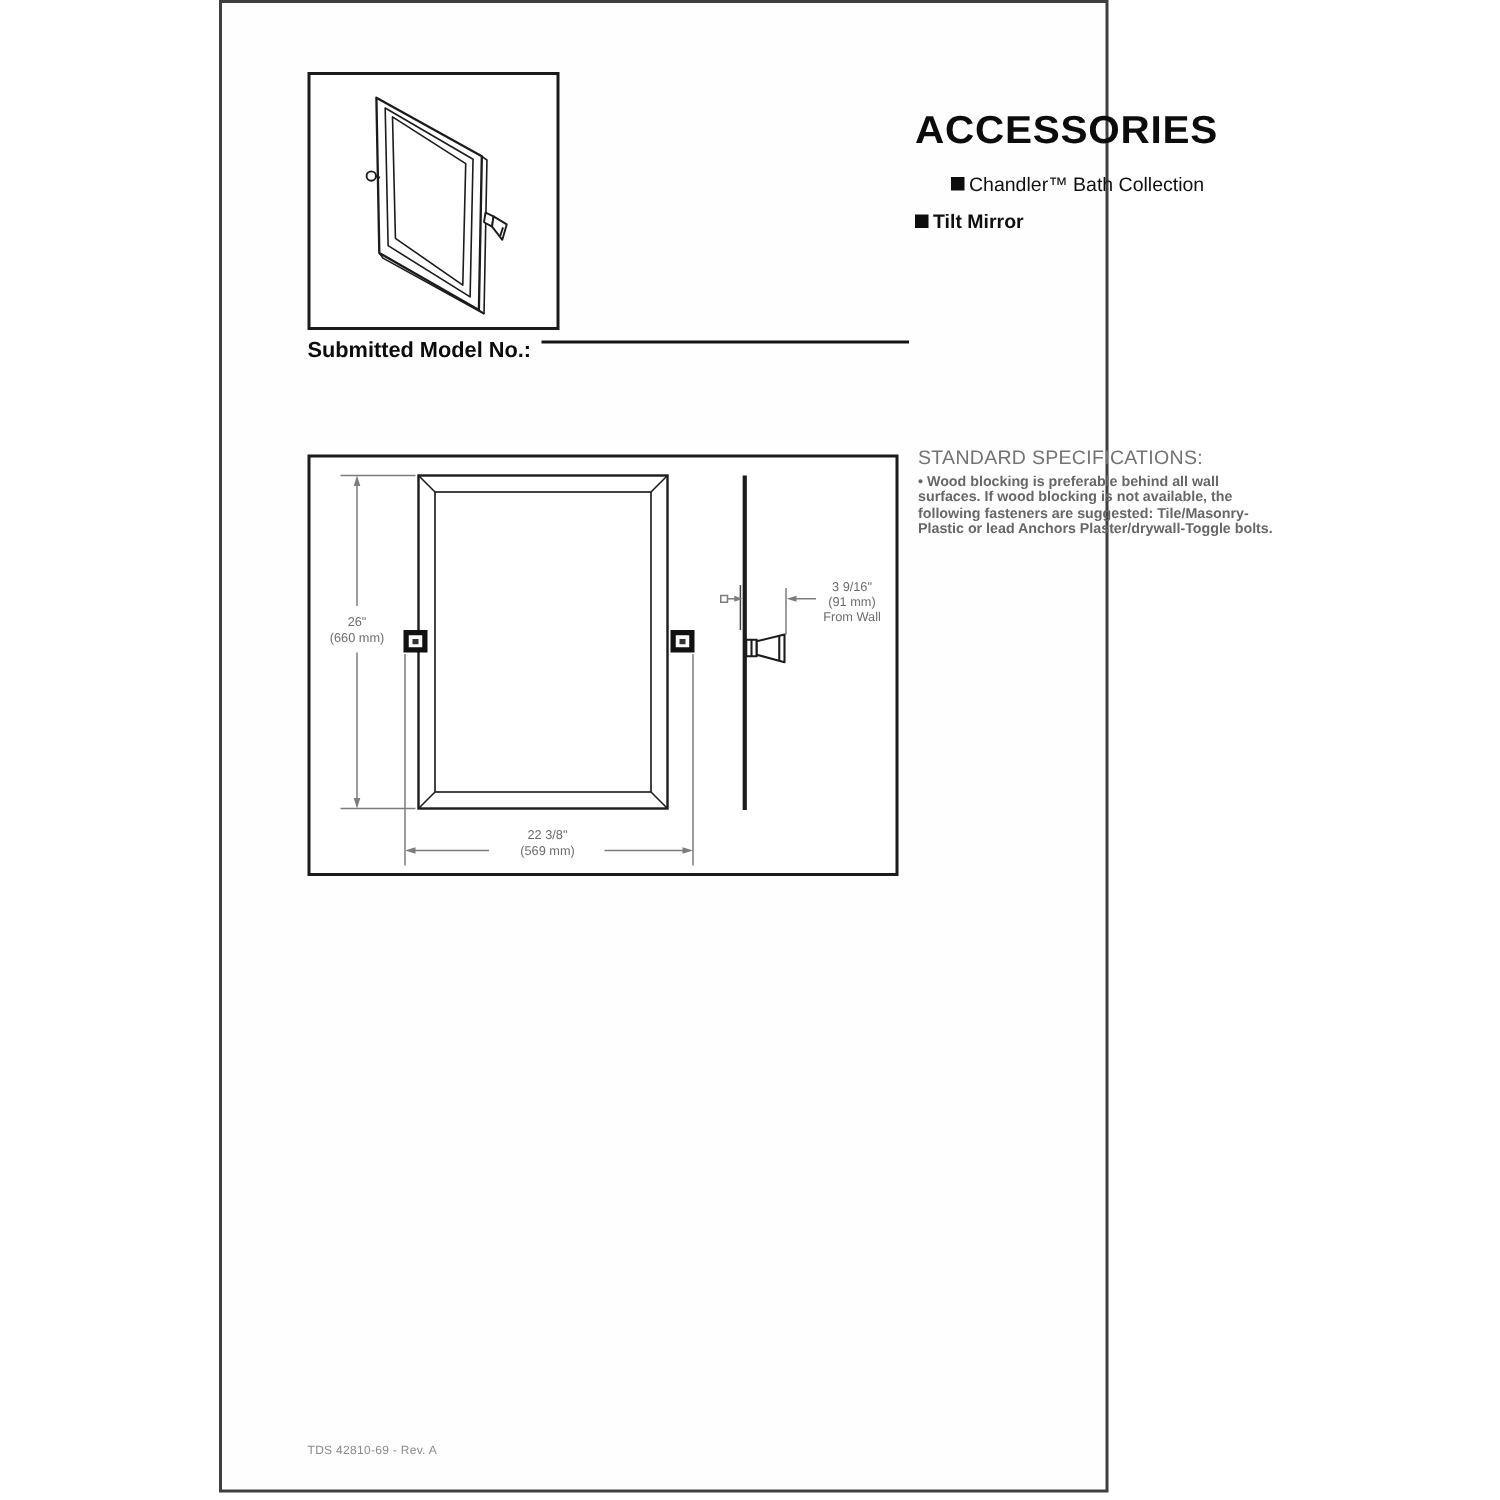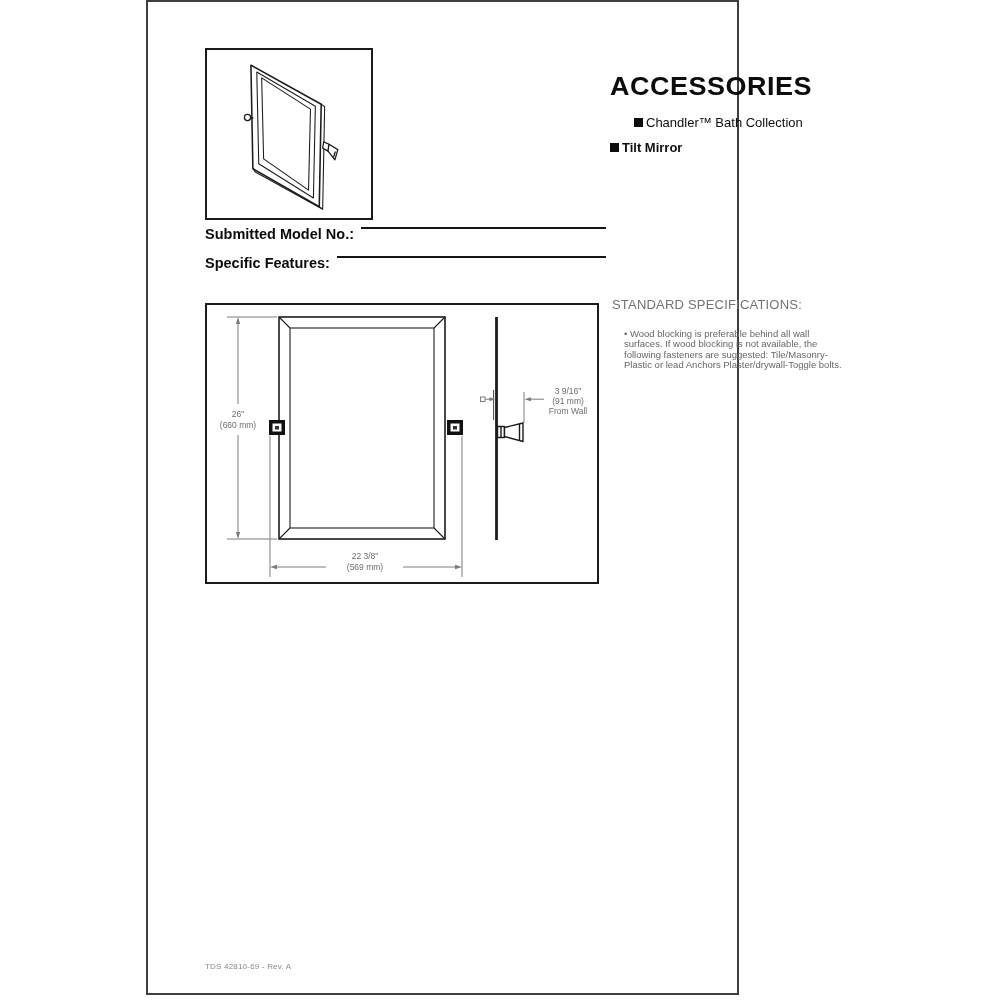--- a/index.html
+++ b/index.html
@@ -50,21 +50,21 @@
   .diagram-box svg, .thumb-box svg{display:block;width:100%;height:100%;}
   
   .spec-heading{
     left:464px;top:295px;font-size:13px;font-weight:400;letter-spacing:.2px;
     color:#737373;white-space:nowrap;
   }
   .spec-body{
     left:464px;top:315px;width:244px;
     font-size:9.5px;line-height:10.4px;color:#676767;
   }
-  .spec-body p{margin:12px;}
+  .spec-body p{margin:0;font-weight:bold;}
   
   .footer-text{
     left:57px;top:960px;font-size:8px;color:#8a8a8a;letter-spacing:.2px;
   }
   .dimtext{fill:#6d6d6d;font-family:"Liberation Sans",sans-serif;font-size:8.5px;}
 </style>
 </head>
 <body>
 
 <div class="page">
@@ -98,24 +98,20 @@
     <span class="sq"></span>
     <span>Chandler™ Bath Collection</span>
   </div>
   <div class="abs bullet-row r2">
     <span class="sq"></span>
     <span>Tilt Mirror</span>
   </div>
 
   <div class="abs form-row r1">
     <span>Submitted Model No.:</span>
-    <span class="line"></span>
-  </div>
-  <div class="abs form-row r2">
-    <span>Specific Features:</span>
     <span class="line"></span>
   </div>
 
   <div class="abs diagram-box">
     <svg viewBox="0 0 390 277">
 
       <g fill="none" stroke="#1c1c1c" stroke-width="1.6">
         <rect x="72" y="12" width="166" height="222"></rect>
         <rect x="83" y="23" width="144" height="200" stroke-width="1.1"></rect>
         <g stroke-width="1.1">

